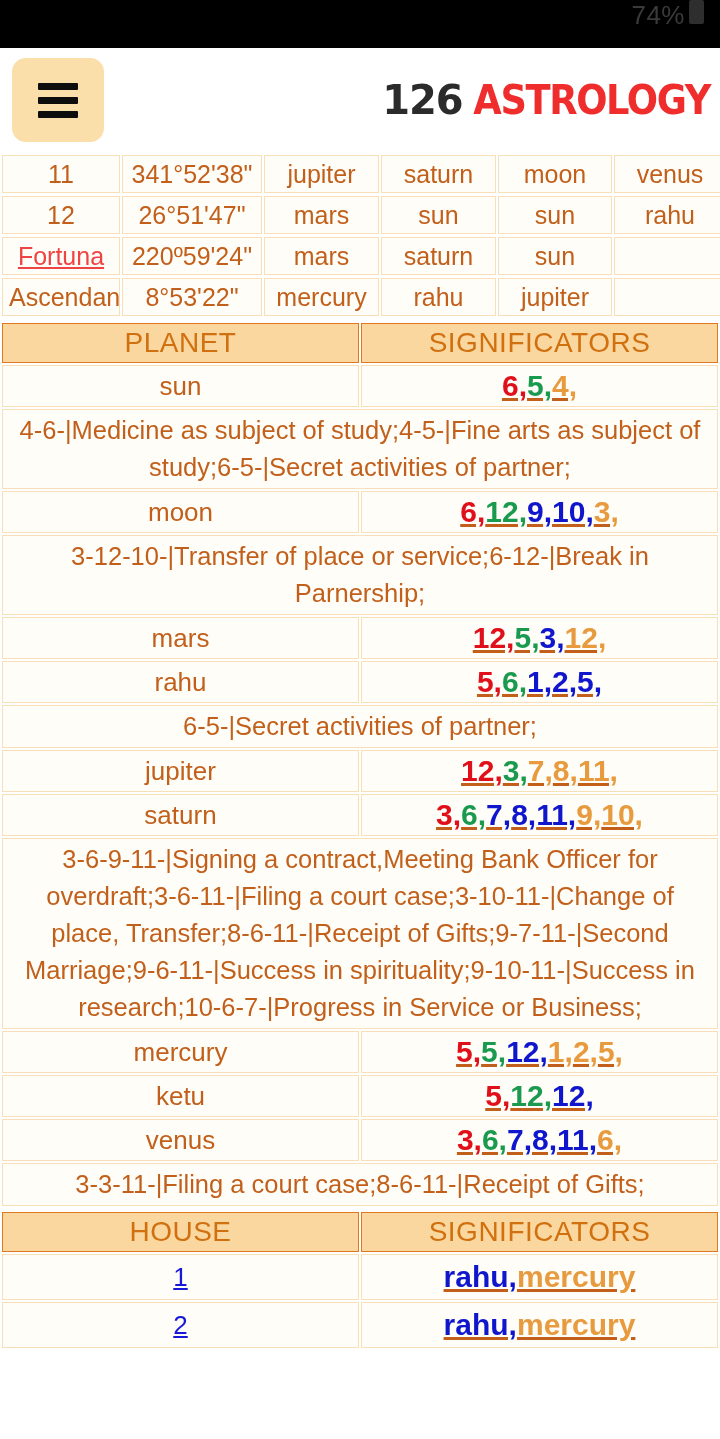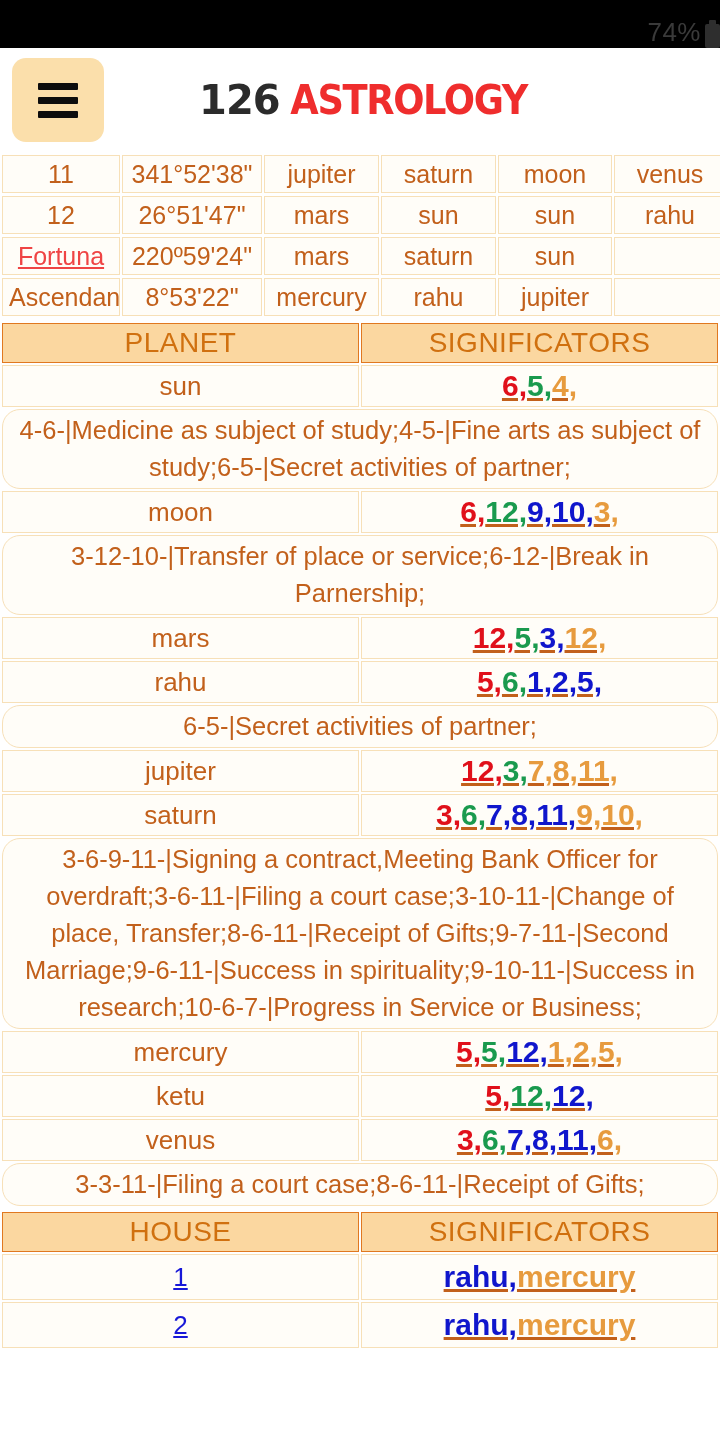--- a/index.html
+++ b/index.html
@@ -9,23 +9,23 @@
     overflow: hidden;
     background: #ffffff;
     font-family: "Liberation Sans", sans-serif;
   }
 
   
   .status-bar {
     height: 48px;
     background: #000000;
     display: flex;
-    align-items: flex-end;
+    align-items: flex-start;
     justify-content: flex-end;
-    padding-right: 0;
+    padding-right: 16px;
     gap: 4px;
   }
   .status-battery-text {
     color: #3a3a3a;
     font-size: 26px;
     font-weight: 300;
     letter-spacing: 0.5px;
   }
   .status-battery-icon {
     width: 15px;
@@ -67,21 +67,21 @@
   }
   .menu-button .bar {
     width: 40px;
     height: 7px;
     background: #0d0d0d;
     border-radius: 1px;
   }
   .brand {
     position: absolute;
     left: 16px; right: 0;
-    text-align: center;
+    text-align: right;
     pointer-events: none;
   }
   .brand-num {
     font-size: 40px;
     font-weight: 900;
     color: #2b2b2b;
     letter-spacing: -1px;
     font-family: "DejaVu Sans", sans-serif;
   }
   .brand-word {
@@ -154,21 +154,20 @@
     letter-spacing: 0;
     text-decoration: underline;
   }
   .sig-table td.sig-values.wrap,
   .sig-table td.desc { white-space: normal; }
   .sig-table td.desc {
     font-size: 25.5px;
     line-height: 37px;
     padding: 2px 6px;
     color: #c2601b;
-    border-radius: 18px;
   }
   .house-num a {
     color: #1818d8;
     text-decoration: underline;
     font-weight: 400;
   }
   .sig-values.house-vals {
     font-weight: 700;
     line-height: 38px;
     font-size: 26px;

